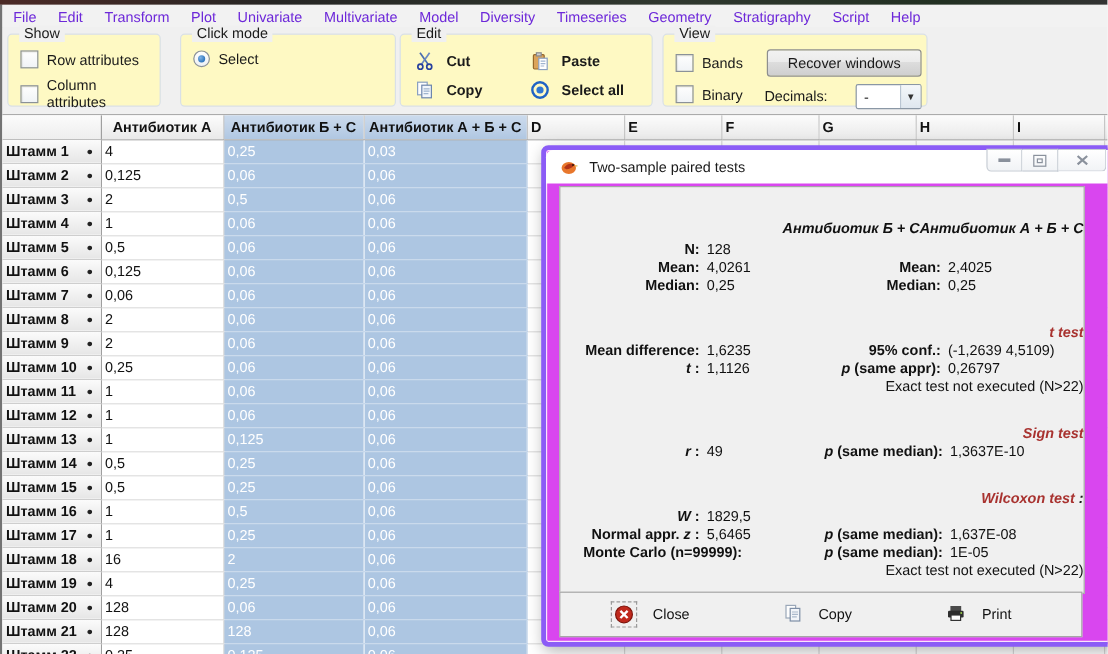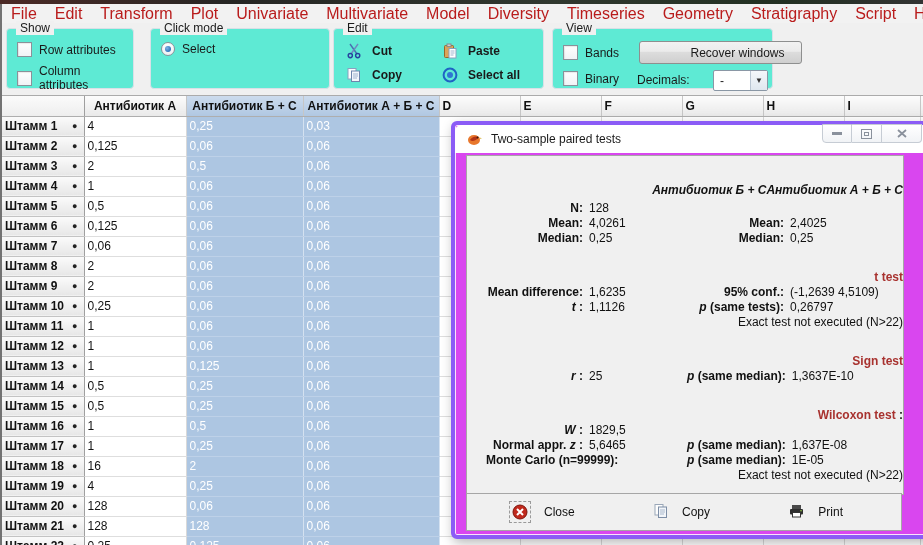--- a/index.html
+++ b/index.html
@@ -6,26 +6,26 @@
   body{font-family:"Liberation Sans",sans-serif;background:#fff;}
   .app{position:relative;width:923px;height:545px;overflow:hidden;background:#f0f0f0;}
 
   
   .top-edge{position:absolute;top:0;left:0;right:0;height:4px;
     background:linear-gradient(90deg,#4c2a26,#262624 25%,#30382f 60%,#223022 85%,#333);}
   .left-edge{position:absolute;top:4px;left:0;width:2px;bottom:0;background:#737373;}
 
   
   .menubar{position:absolute;top:4px;left:2px;right:0;height:19px;background:#f2f2f2;
-    display:flex;align-items:center;font-size:16px;color:#b91c1c;}
+    display:flex;align-items:center;font-size:12px;color:#6d28d9;}
   .menu-item{padding:2px 9px;cursor:default;}
 
   
   .toolbar{position:absolute;top:23px;left:2px;right:0;height:72px;background:#f0f0f0;font-size:12px;color:#1a1a1a;}
-  .groupbox{position:absolute;border:1px solid #d9e0e7;border-radius:4px;background:#5eead4;}
+  .groupbox{position:absolute;border:1px solid #d9e0e7;border-radius:4px;background:#fef9c3;}
   .gb-label{position:absolute;top:-8px;left:9px;background:#f0f0f0;padding:0 4px;}
   .gb-show{left:4px;top:5px;width:126px;height:59px;}
   .gb-click{left:148px;top:5px;width:178px;height:59px;}
   .gb-edit{left:331px;top:5px;width:209px;height:59px;}
   .gb-view{left:550px;top:5px;width:219px;height:59px;}
 
   .opt-row{display:flex;align-items:center;gap:7px;}
   .gb-show .inner,.gb-click .inner{padding:13px 0 0 10px;display:flex;flex-direction:column;gap:7px;}
   .cb{width:13px;height:13px;border:1px solid #8a9199;background:linear-gradient(#fefefe,#f0f3f6);
     box-shadow:inset 1px 1px 1px rgba(0,0,0,.08);flex:none;}
@@ -37,21 +37,21 @@
   .edit-grid{display:grid;grid-template-rows:22px 22px;grid-auto-flow:column;grid-auto-columns:96px;
     padding:11px 0 0 12px;row-gap:2px;font-weight:bold;}
   .tool-btn{display:flex;align-items:center;gap:10px;cursor:default;}
   .tool-btn .ticon{width:16px;height:16px;flex:none;display:inline-flex;}
 
   .gb-view .v-bands{position:absolute;left:10px;top:16px;}
   .gb-view .v-binary{position:absolute;left:10px;top:42px;}
   .recover-btn{position:absolute;left:86px;top:12px;width:127px;height:21px;
     border:1px solid #8e8f8f;border-radius:3px;font-size:12px;color:#1a1a1a;
     background:linear-gradient(#f2f2f2,#ebebeb 45%,#dddddd 46%,#cfcfcf);
-    display:flex;align-items:center;justify-content:center;padding-left:34px;}
+    display:flex;align-items:center;justify-content:center;}
   .dec-label{position:absolute;left:84px;top:44px;}
   .dropdown{position:absolute;left:160px;top:41px;width:53px;height:19px;border:1px solid #8a97a5;
     background:#fff;display:flex;align-items:center;border-radius:2px;}
   .dropdown .val{flex:1;padding-left:6px;}
   .dropdown .arrow{width:16px;height:100%;display:flex;align-items:center;justify-content:center;
     background:linear-gradient(#f4f7fa,#dfe7ef);border-left:1px solid #b9c5d2;font-size:8px;color:#333;}
 
   
   .sheet{position:absolute;top:95px;left:2px;right:0;bottom:0;overflow:hidden;background:#fff;
     border-top:1px solid #ababab;}
@@ -85,21 +85,21 @@
   .glyph-min{width:10px;height:3px;background:#8a919c;}
   .glyph-max{width:9px;height:8px;border:1px solid #8a919c;display:flex;align-items:center;justify-content:center;}
   .glyph-max span{width:3px;height:2px;border:1px solid #8a919c;display:block;}
 
   .dlg-panel{position:absolute;left:11px;top:30px;width:436px;height:338px;border:1px solid #a6a6a6;
     background:#f0f0f0;font-size:12px;color:#111;overflow:hidden;text-align:right;}
   .dlg-content{padding-top:27px;}
   .dlg-line{min-height:15px;line-height:15px;padding-left:19px;}
   .dlg-line.cols{font-weight:bold;font-style:italic;margin-bottom:3px;}
   .dlg-line.cols .pair-l{display:inline-block;width:201px;}
-  .dlg-line.heading{color:#a8322f;font-weight:bold;margin-top:24px;}
+  .dlg-line.heading{color:#a8322f;font-weight:bold;margin-top:24px;font-style:italic;}
   .dlg-line.heading .suffix{color:#1a1a1a;}
   .dlg-line.stat{display:flex;}
   .pair{display:flex;}
   .pair-l{width:201px;flex:none;}
   .stat .lbl{min-width:103px;font-weight:bold;padding-right:6px;box-sizing:border-box;display:inline-block;}
   .dlg-line.note{font-weight:normal;}
 
   .dlg-bottombar{position:absolute;left:11px;top:368px;width:436px;height:38px;border:1px solid #a6a6a6;
     background:#f0f0f0;display:flex;align-items:center;justify-content:space-between;
     padding:0 58px 0 42px;box-sizing:border-box;font-size:12px;}
@@ -609,30 +609,30 @@
               <b class="lbl"><span>95% conf.:</span></b>
               <span>(-1,2639 4,5109)</span>
             </span>
           </div>
           <div class="dlg-line stat">
             <span class="pair pair-l">
               <b class="lbl"><span></span><i>t</i><span> :</span></b>
               <span>1,1126</span>
             </span>
             <span class="pair">
-              <b class="lbl"><span></span><i>p</i><span> (same tests):</span></b>
+              <b class="lbl"><span></span><i>p</i><span> (same appr):</span></b>
               <span>0,26797</span>
             </span>
           </div>
           <div class="dlg-line note">Exact test not executed (N&gt;22)</div>
           <div class="dlg-line heading"><span><span>Sign test</span></span></div>
           <div class="dlg-line stat">
             <span class="pair pair-l">
               <b class="lbl"><span></span><i>r</i><span> :</span></b>
-              <span>25</span>
+              <span>49</span>
             </span>
             <span class="pair">
               <b class="lbl"><span></span><i>p</i><span> (same median):</span></b>
               <span>1,3637E-10</span>
             </span>
           </div>
           <div class="dlg-line heading"><span><span>Wilcoxon test</span></span><span class="suffix"> :</span></div>
           <div class="dlg-line stat">
             <span class="pair pair-l">
               <b class="lbl"><span></span><i>W</i><span> :</span></b>

